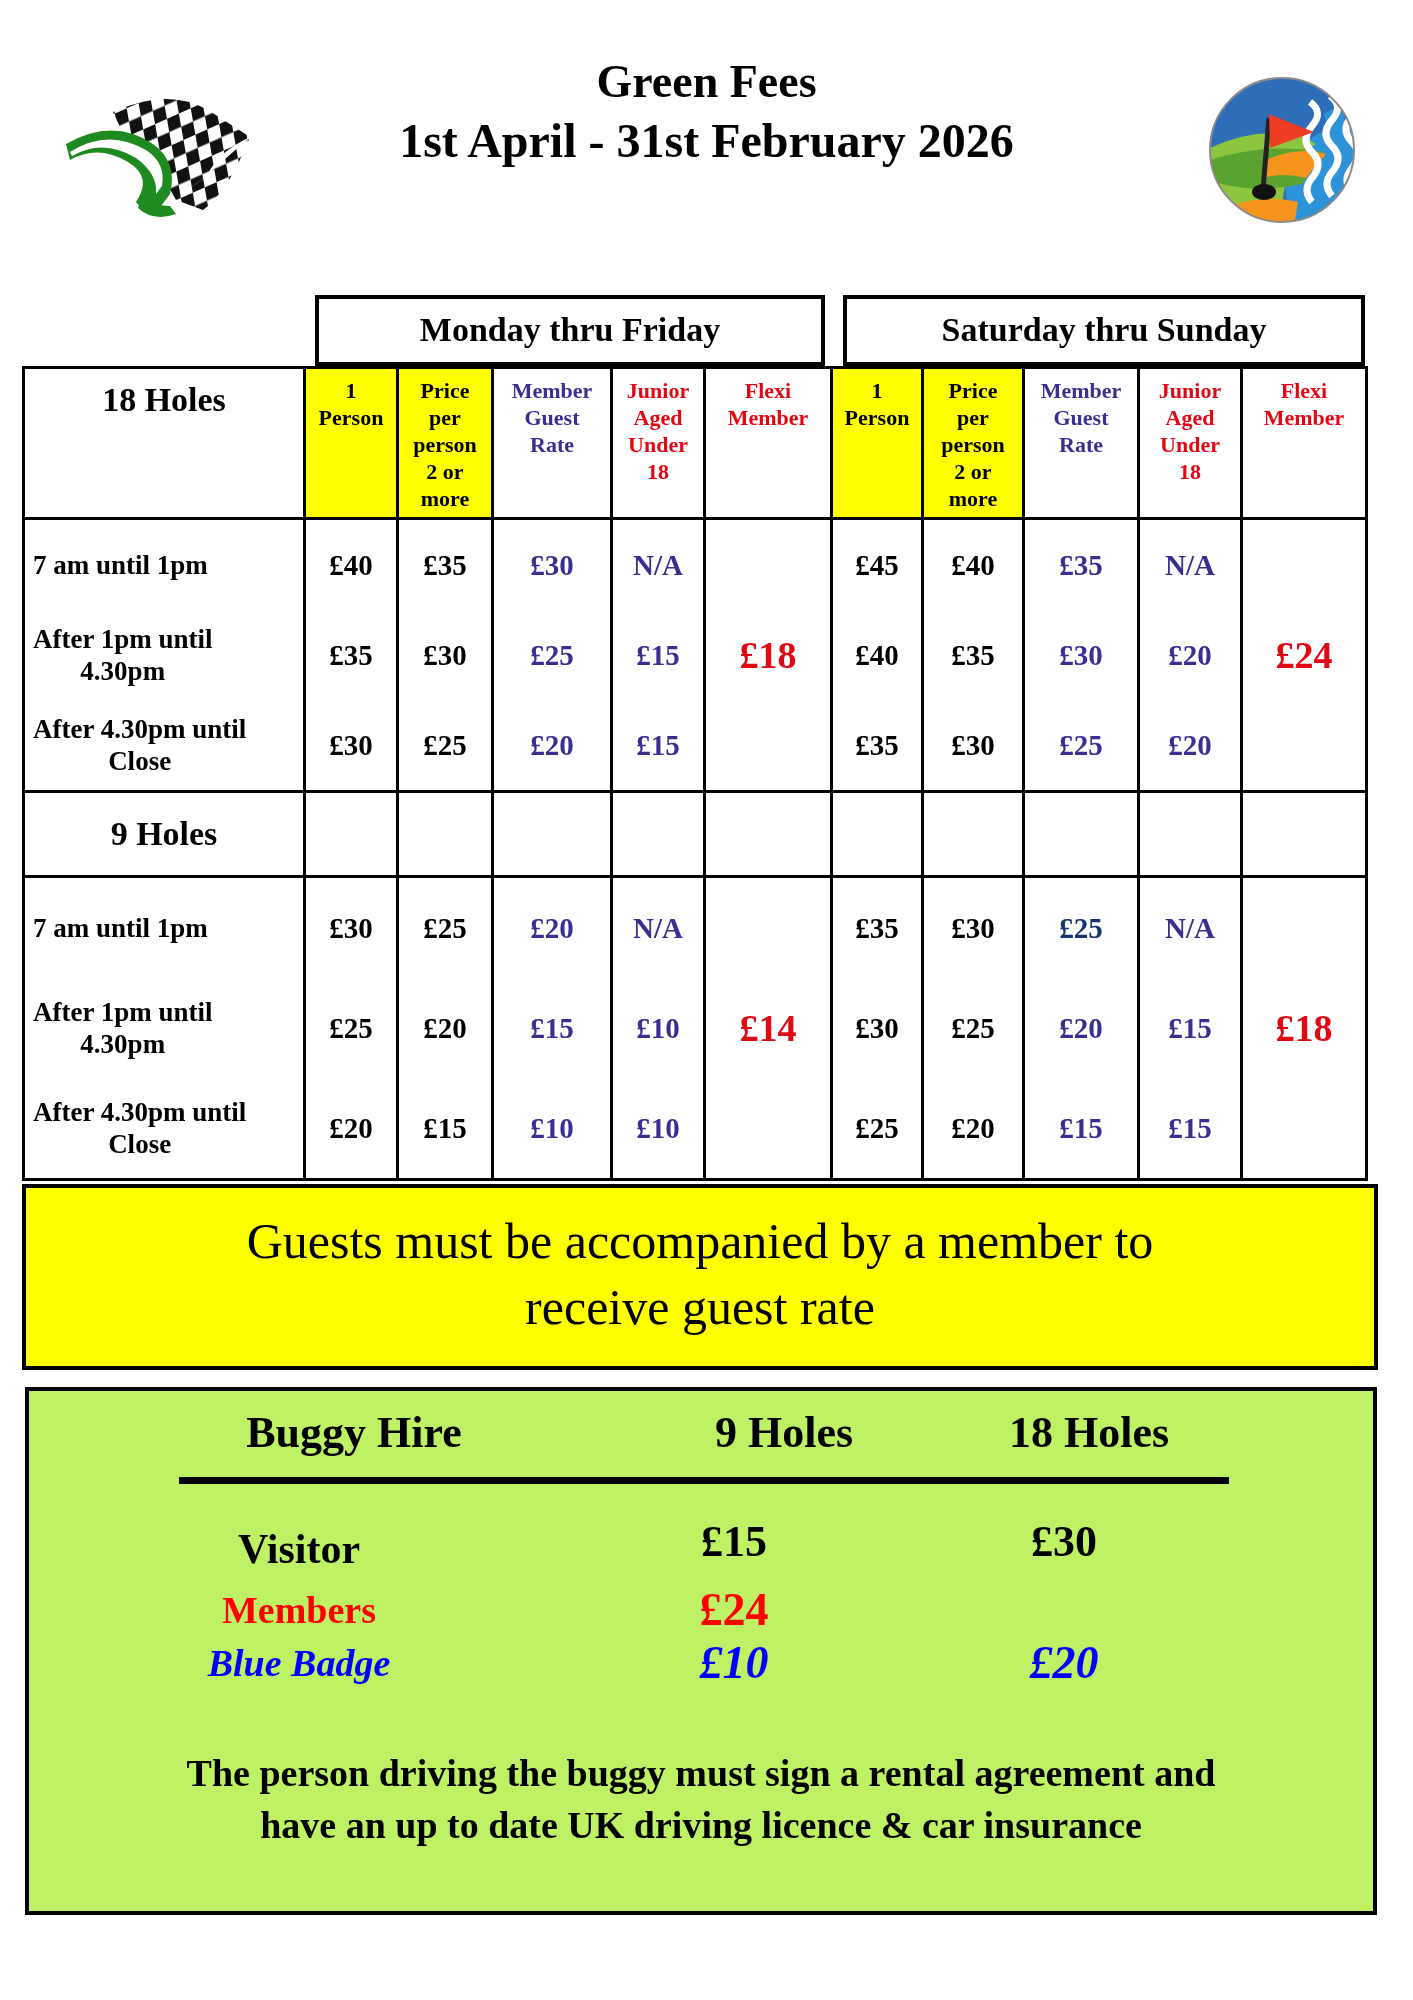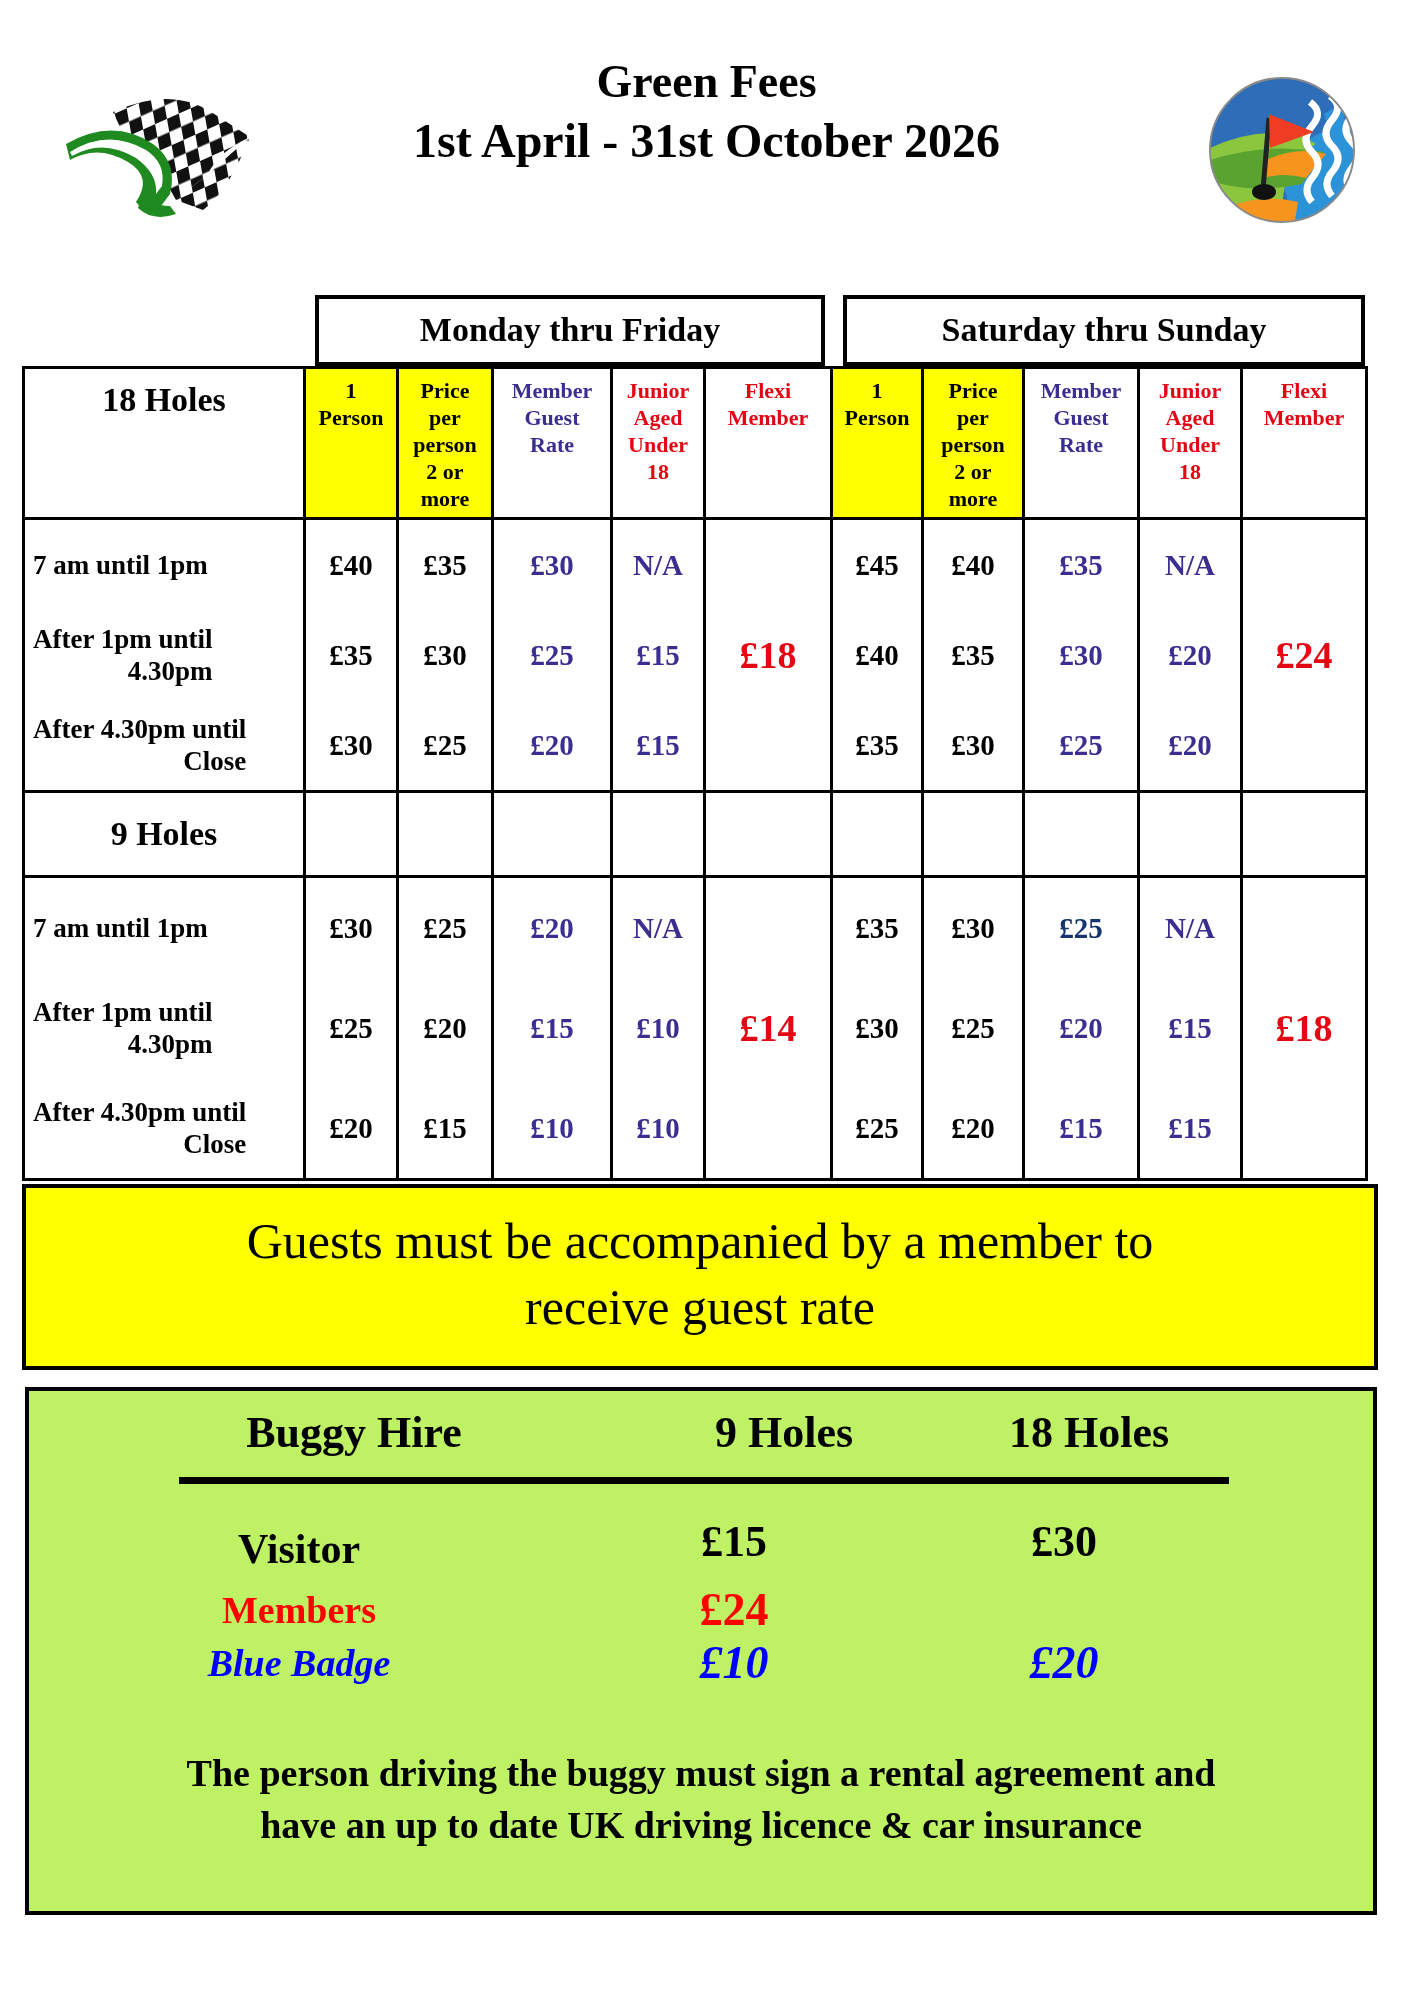--- a/index.html
+++ b/index.html
@@ -41,21 +41,21 @@
   }
   .th.purple{color:var(--purple,#3a2e91);}
   .th.red{color:var(--red,#e30613);}
   .holes-label{
     display:flex;align-items:flex-start;justify-content:center;
     font-weight:bold;font-size:34px;padding-top:12px;
   }
   .holes-label-9{align-items:center;padding-top:0;}
   .stack3{display:grid;grid-template-rows:1fr 1fr 1fr;align-items:center;justify-items:center;}
   .timecol{justify-items:start;padding-left:8px;box-sizing:border-box;}
-  .time-label{font-weight:bold;font-size:27px;line-height:32px;text-align:right;}
+  .time-label{font-weight:bold;font-size:27px;line-height:32px;text-align:center;}
   .v{font-weight:bold;font-size:29px;}
   .v.purple{color:var(--purple,#3a2e91);}
   .v.navy{color:var(--navy,#16356e);}
   .flexi-cell{display:flex;align-items:center;justify-content:center;}
   .flexi-v{font-weight:bold;font-size:38px;color:var(--red,#e30613);}
 
   
   .banner{
     position:absolute;left:22px;top:1184px;width:1348px;height:158px;
     background:var(--yellow,#ffff00);border:4px solid #000;
@@ -108,21 +108,21 @@
       <path d="M55,30 Q110,5 150,28 L192,55 Q160,70 150,92 L118,118 Q95,75 70,62 Z" fill="url(#chk)"></path>
       <path d="M118,118 L145,128 Q170,110 192,55 L150,92 Z" fill="url(#chk)"></path>
       <path d="M8,62 Q55,35 95,62 Q120,80 112,112 L100,128 Q85,130 78,120 Q95,95 70,80 Q40,62 12,78 Z" fill="#1f8a1f"></path>
       <path d="M12,70 Q50,46 88,68 Q108,81 104,104 L98,112 Q100,92 78,76 Q45,56 14,74 Z" fill="#fff"></path>
       <path d="M85,112 Q95,125 112,124 L118,132 Q95,140 80,126 Z" fill="#1f8a1f"></path>
     </svg>
   </div>
 
   <div class="title">
     <div class="l1">Green Fees</div>
-    <div class="l2">1st April - 31st October 2026</div>
+    <div class="l2">1st April - 31st February 2026</div>
   </div>
 
   <div class="logo" id="golf-logo">
     <svg width="152" height="152" viewBox="0 0 152 152">
       <defs>
           <clipPath id="cc">
             <circle cx="76" cy="76" r="72"></circle>
           </clipPath>
         </defs>
       <g clip-path="url(#cc)">

